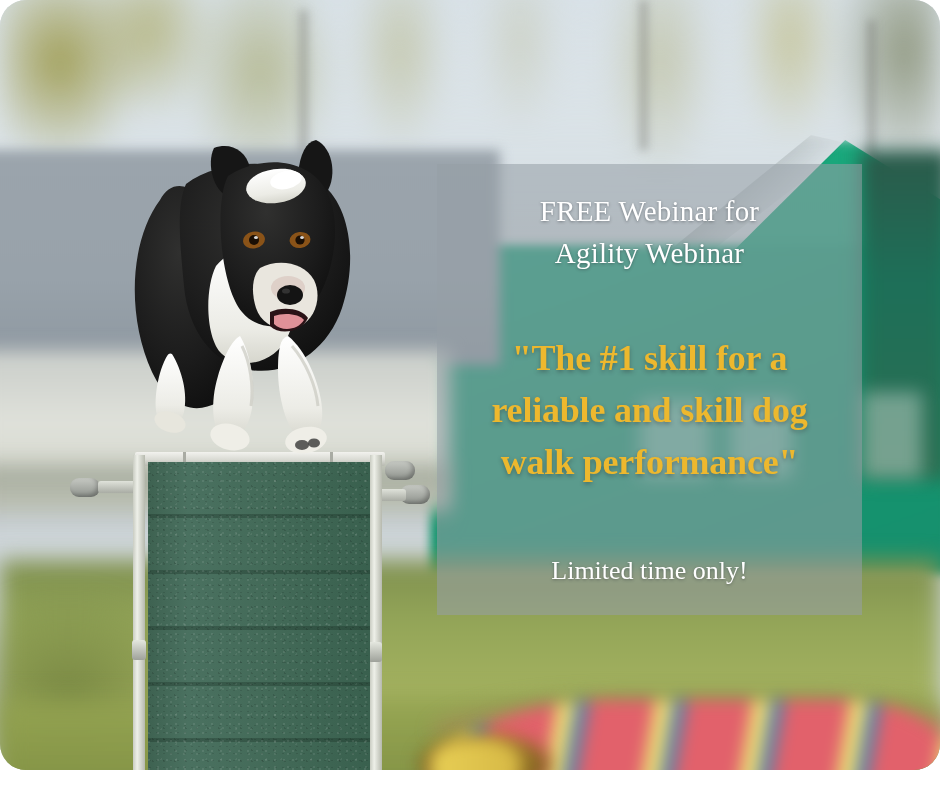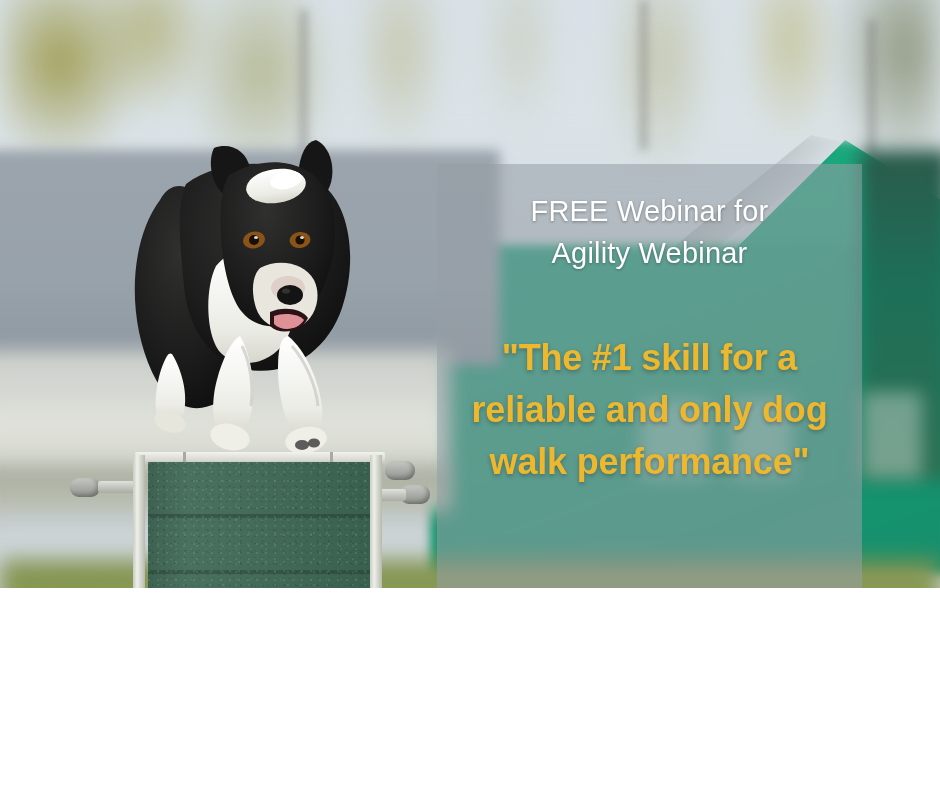--- a/index.html
+++ b/index.html
@@ -3,24 +3,25 @@
 <meta charset="utf-8">
 <style>
   html, body {
     margin: 0;
     padding: 0;
     background: #ffffff;
   }
   #poster {
     position: relative;
     width: 940px;
-    height: 588px;
+    height: 770px;
     overflow: hidden;
-    font-family: Liberation Sans, sans-serif;
+    font-family: Liberation Serif, serif;
     background: #cfd6da;
+    border-radius: 26px;
   }
 
   
   .photo {
     position: absolute;
     inset: 0;
     overflow: hidden;
   }
 
   
@@ -416,19 +417,20 @@
 
   <div class="overlay">
 
     <div class="ov-inner headline">
       <div>FREE Webinar for</div>
       <div>Agility Webinar</div>
     </div>
 
     <div class="ov-inner quote">
       <div>"The #1 skill for a</div>
-      <div>reliable and only dog</div>
+      <div>reliable and skill dog</div>
       <div>walk performance"</div>
     </div>
 
+    <div class="ov-inner cta">Limited time only!</div>
   </div>
 
 </div>
 
 </body></html>

